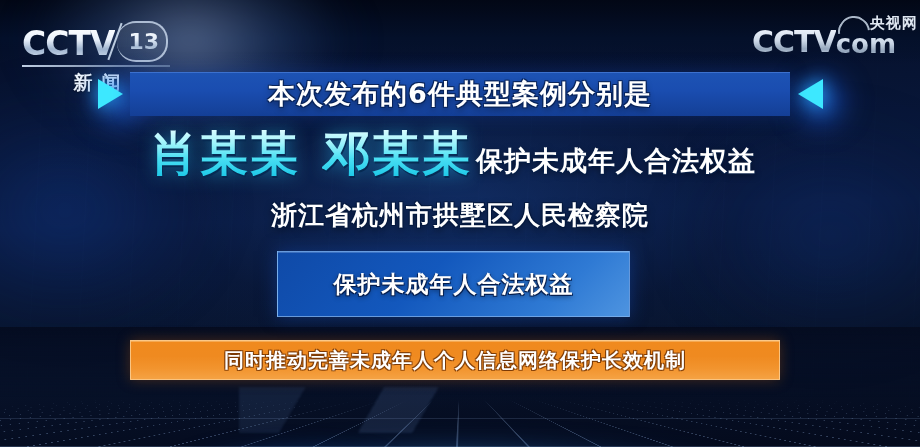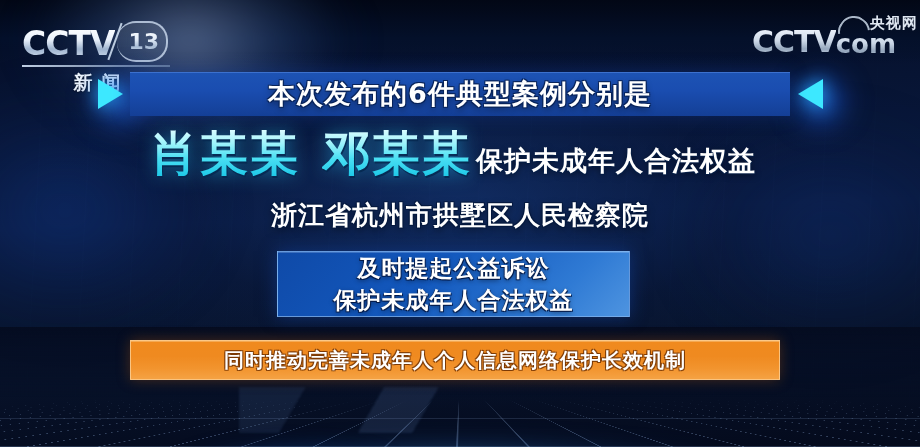--- a/index.html
+++ b/index.html
@@ -481,21 +481,20 @@
   <div class="line-names">
     <span class="name-big">肖某某</span>
     <span class="name-gap"></span>
     <span class="name-big">邓某某</span>
     <span class="case-suffix">保护未成年人合法权益</span>
   </div>
 
   <div class="line-org">浙江省杭州市拱墅区人民检察院</div>
 
   <div class="box-blue">
-    <div class="box-blue-l1">及时提起公益诉讼</div>
     <div class="box-blue-l2">保护未成年人合法权益</div>
   </div>
 
   <div class="box-orange">
     <div class="box-orange-text">同时推动完善未成年人个人信息网络保护长效机制</div>
   </div>
 
 </div>
 
 </body></html>

